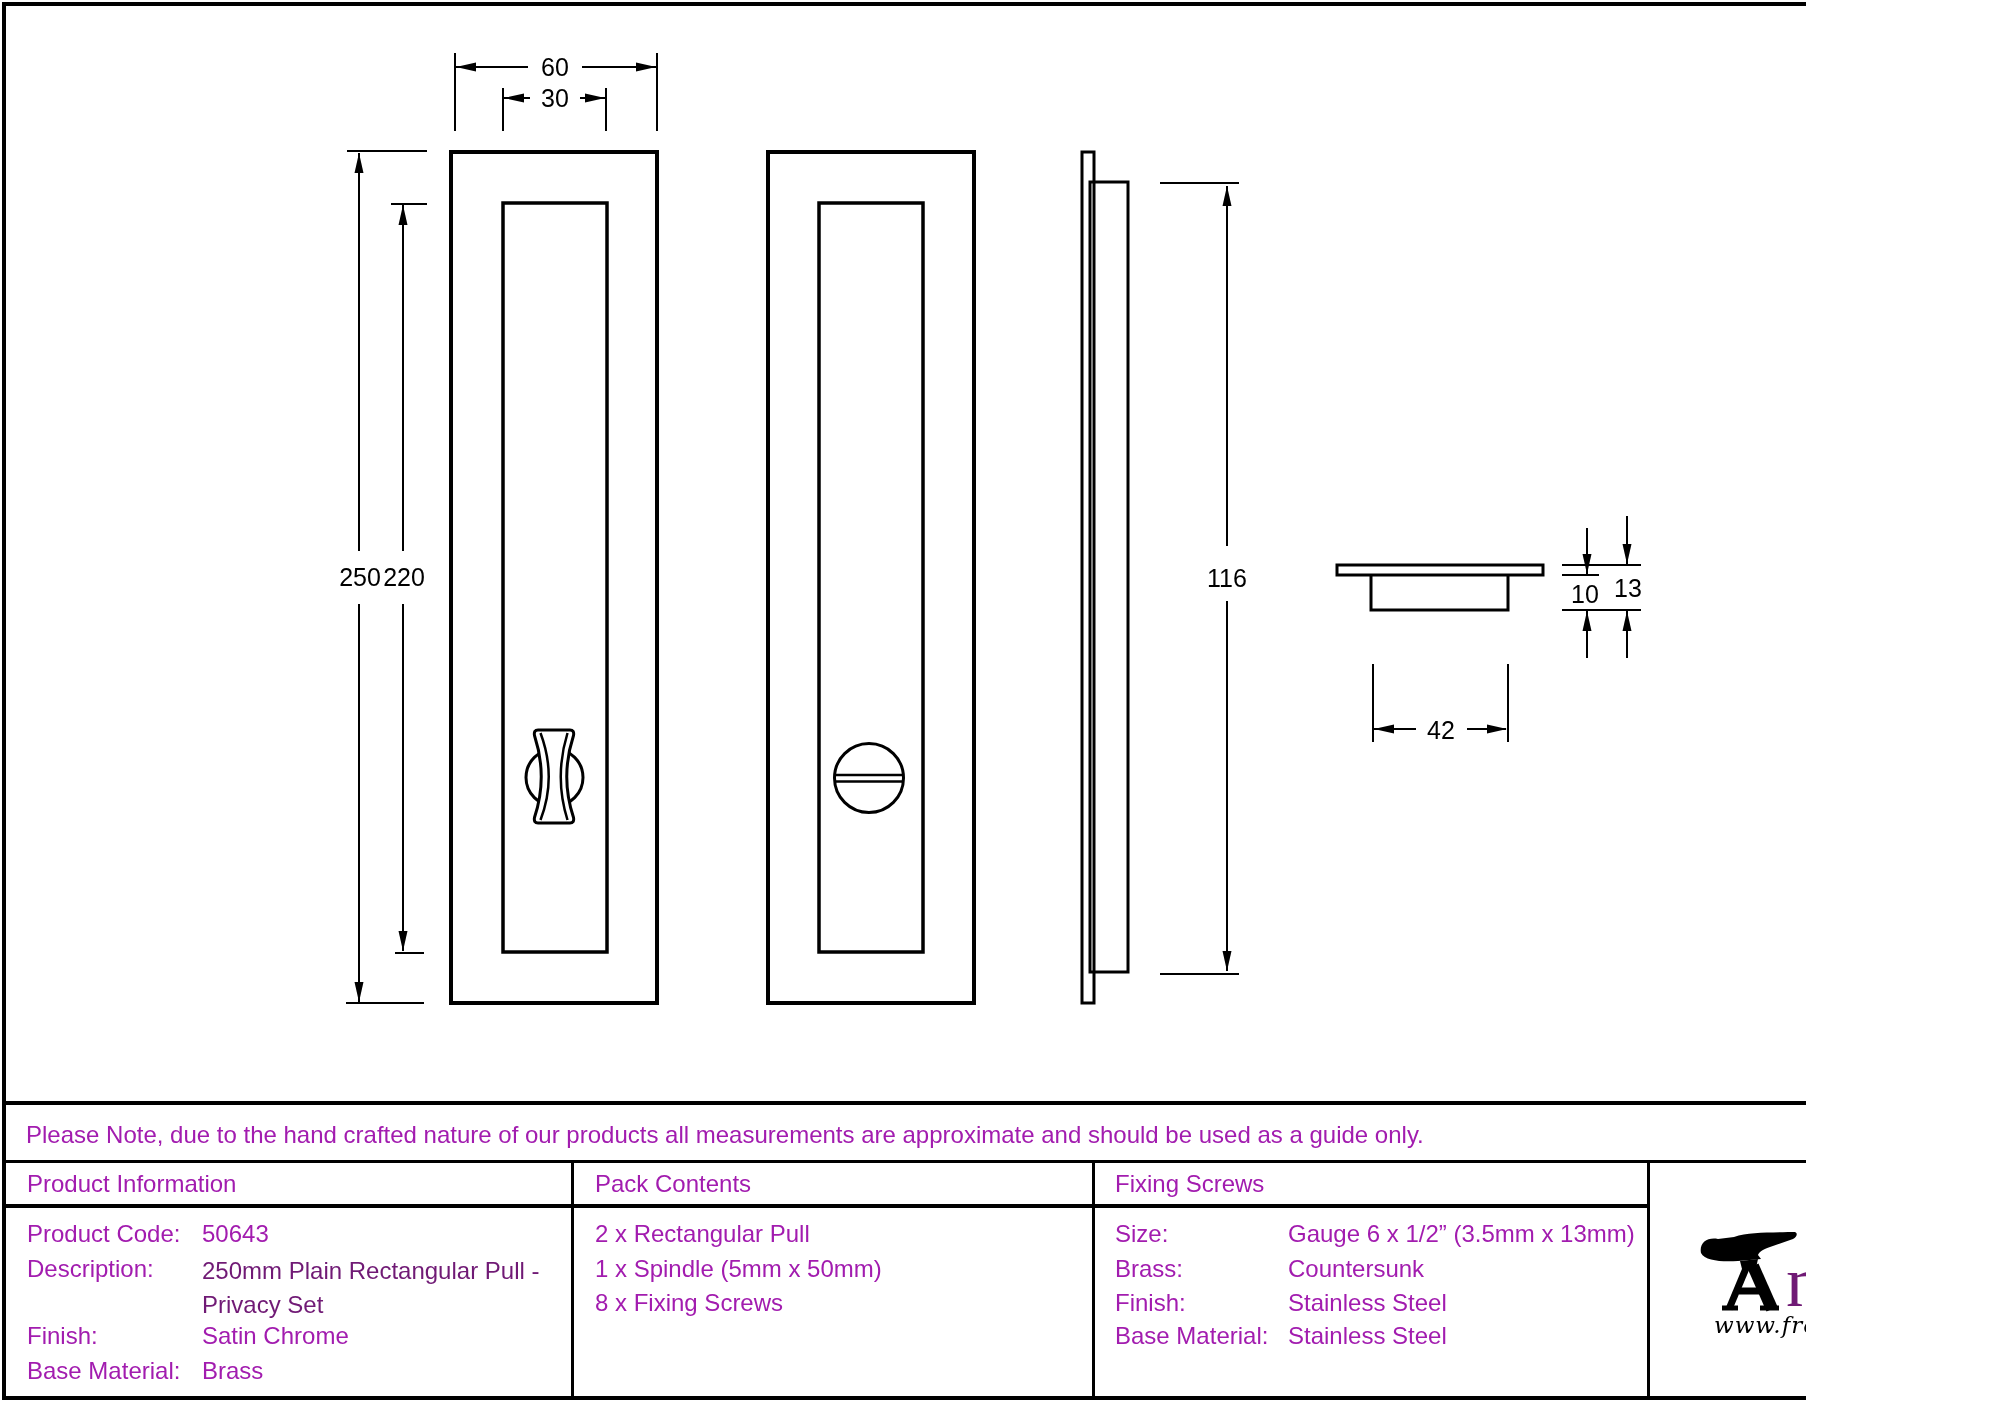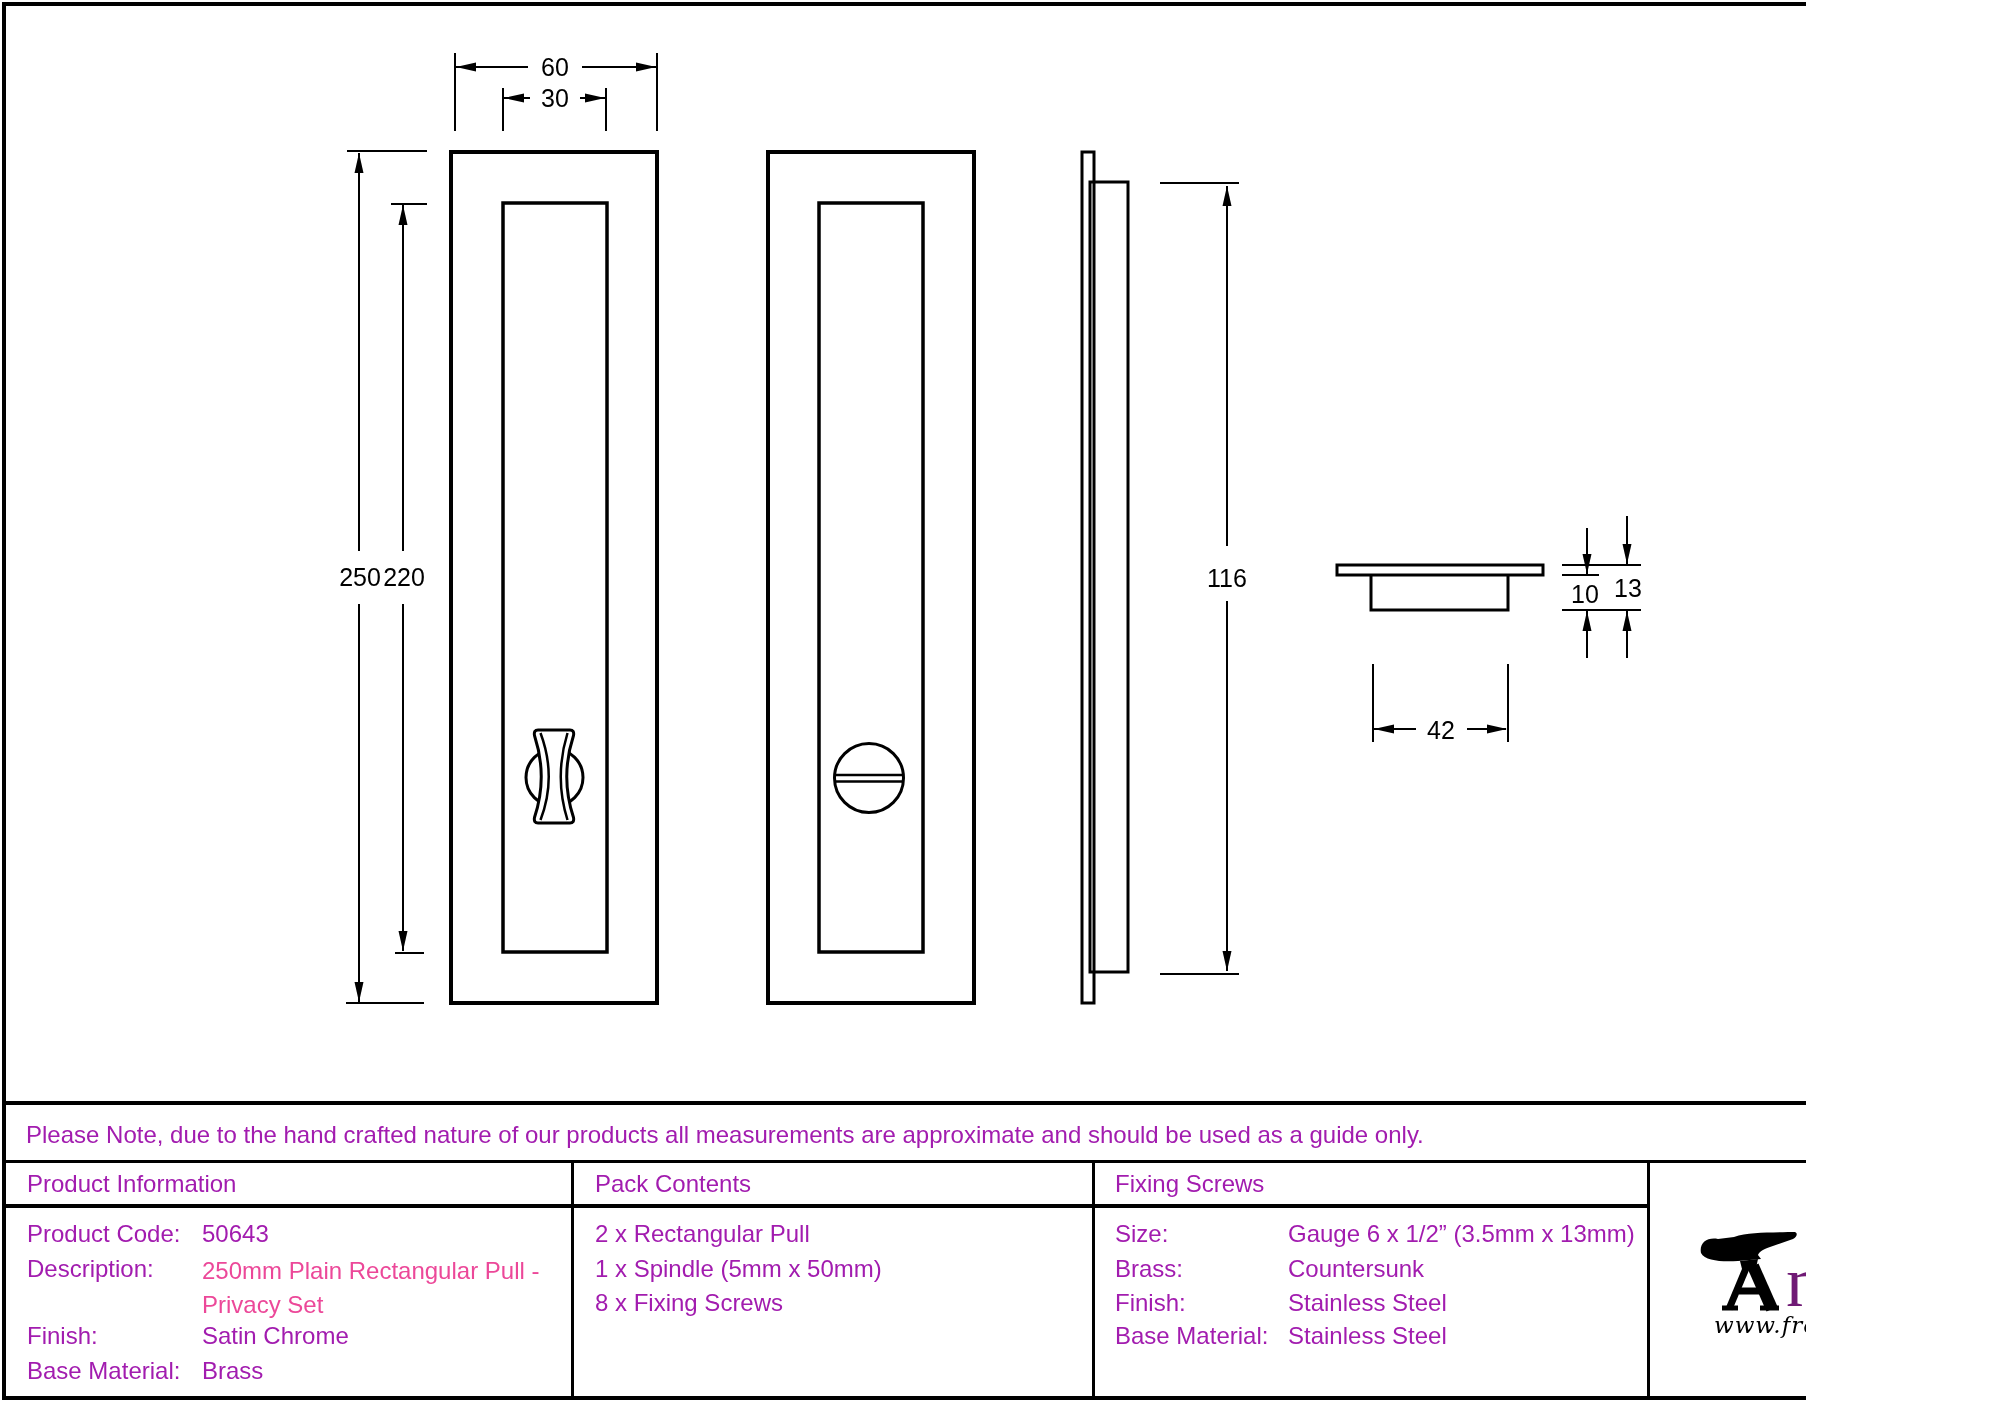--- a/index.html
+++ b/index.html
@@ -4,21 +4,21 @@
 <style>
   html,body{margin:0;padding:0;background:#ffffff;}
   #sheet{
     position:relative;width:1806px;height:1406px;background:#ffffff;
     font-family:"Liberation Sans",sans-serif;color:#000;overflow:hidden;
   }
   .abs{position:absolute;}
   .hline{position:absolute;background:#000;}
   .vline{position:absolute;background:#000;}
   .txt{position:absolute;font-size:24px;line-height:30px;white-space:nowrap;color:#a21caf;}
-  .wraptxt{position:absolute;font-size:24px;line-height:34px;color:#ec4899;}
+  .wraptxt{position:absolute;font-size:24px;line-height:34px;color:#701a75;}
   #outer-border{
     position:absolute;left:2px;top:2px;width:1992px;height:1398px;
     border:4px solid #000;box-sizing:border-box;
   }
   svg text{font-family:"Liberation Sans",sans-serif;fill:#000;}
   .logo-tagline{position:absolute;font-family:"Liberation Serif",serif;font-size:25px;color:#0369a1;white-space:nowrap;}
   .logo-brand{position:absolute;font-family:"Liberation Serif",serif;font-size:72px;font-weight:400;letter-spacing:6px;color:#701a75;line-height:60px;white-space:nowrap;}
   .logo-url{position:absolute;font-family:"DejaVu Serif",serif;font-style:italic;font-size:23px;letter-spacing:1px;color:#000;white-space:nowrap;}
   .logo-reg{position:absolute;font-family:"Liberation Serif",serif;font-size:20px;color:#000;}
   .logo-diamond{position:absolute;font-size:16px;color:#000;}

